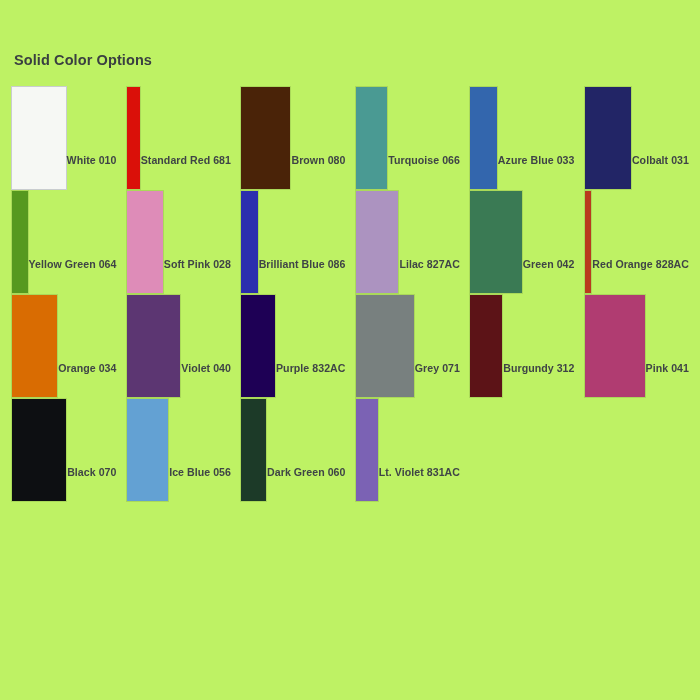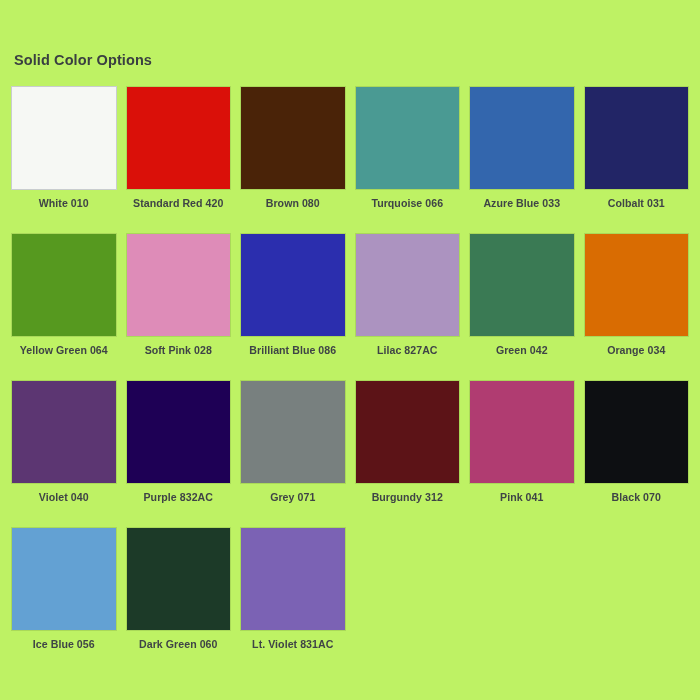--- a/index.html
+++ b/index.html
@@ -40,22 +40,22 @@
     top: 86px;
     width: 678px;
     display: grid;
     grid-template-columns: repeat(6, 1fr);
     column-gap: 9px;
     row-gap: 0px;
   }
 
   .swatch-cell {
     display: flex;
-    flex-direction: column;
-    align-items: center;
+    flex-direction: row;
+    align-items: flex-end;
   }
 
   .swatch-chip {
     width: 100%;
     height: 104px;
     box-sizing: border-box;
     border: 1px solid rgba(0, 0, 0, 0.10);
     background-clip: padding-box;
   }
 
@@ -82,21 +82,21 @@
 
   <div class="page-title">Solid Color Options</div>
 
   <div class="swatch-grid">
       <div class="swatch-cell">
         <div class="swatch-chip is-light" style="background-color: rgb(246, 248, 244);"></div>
         <div class="swatch-label">White 010</div>
       </div>
       <div class="swatch-cell">
         <div class="swatch-chip" style="background-color: rgb(218, 16, 9);"></div>
-        <div class="swatch-label">Standard Red 420</div>
+        <div class="swatch-label">Standard Red 681</div>
       </div>
       <div class="swatch-cell">
         <div class="swatch-chip" style="background-color: rgb(74, 35, 8);"></div>
         <div class="swatch-label">Brown 080</div>
       </div>
       <div class="swatch-cell">
         <div class="swatch-chip" style="background-color: rgb(74, 154, 147);"></div>
         <div class="swatch-label">Turquoise 066</div>
       </div>
       <div class="swatch-cell">
@@ -119,20 +119,24 @@
         <div class="swatch-chip" style="background-color: rgb(43, 46, 174);"></div>
         <div class="swatch-label">Brilliant Blue 086</div>
       </div>
       <div class="swatch-cell">
         <div class="swatch-chip" style="background-color: rgb(172, 147, 192);"></div>
         <div class="swatch-label">Lilac 827AC</div>
       </div>
       <div class="swatch-cell">
         <div class="swatch-chip" style="background-color: rgb(58, 122, 84);"></div>
         <div class="swatch-label">Green 042</div>
+      </div>
+      <div class="swatch-cell">
+        <div class="swatch-chip" style="background-color: rgb(185, 58, 29);"></div>
+        <div class="swatch-label">Red Orange 828AC</div>
       </div>
       <div class="swatch-cell">
         <div class="swatch-chip" style="background-color: rgb(217, 108, 2);"></div>
         <div class="swatch-label">Orange 034</div>
       </div>
       <div class="swatch-cell">
         <div class="swatch-chip" style="background-color: rgb(92, 54, 114);"></div>
         <div class="swatch-label">Violet 040</div>
       </div>
       <div class="swatch-cell">

